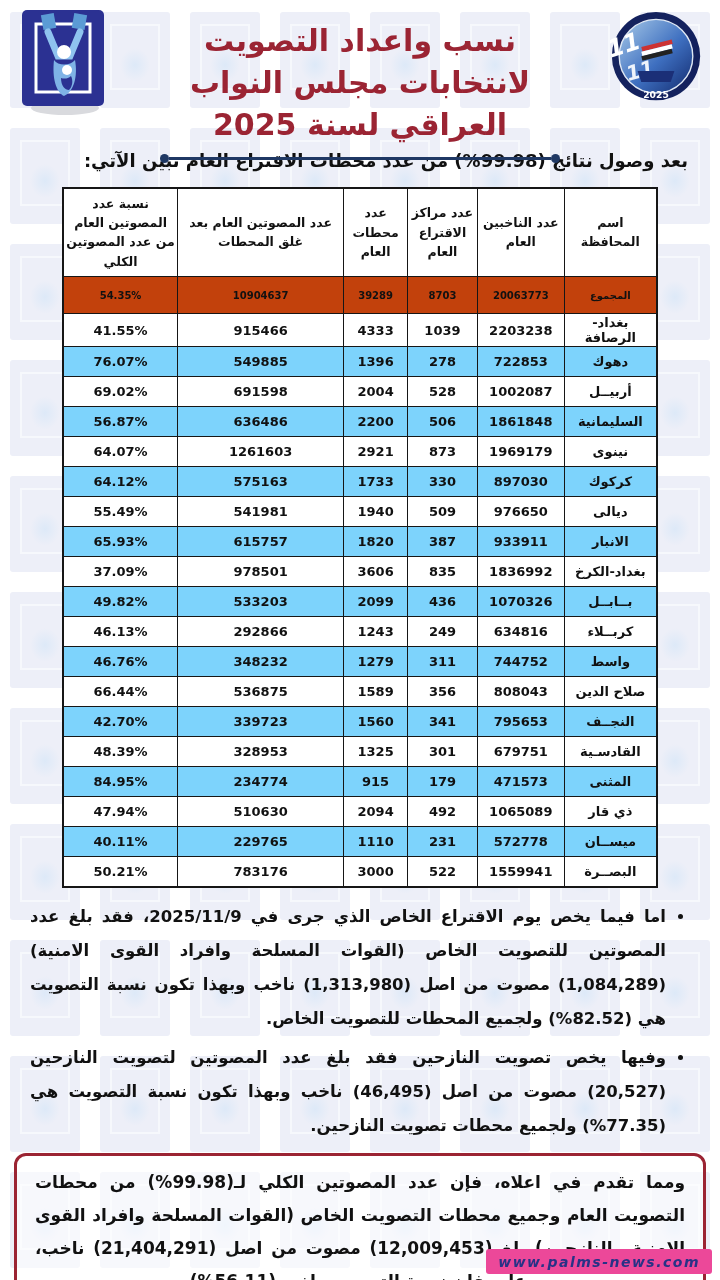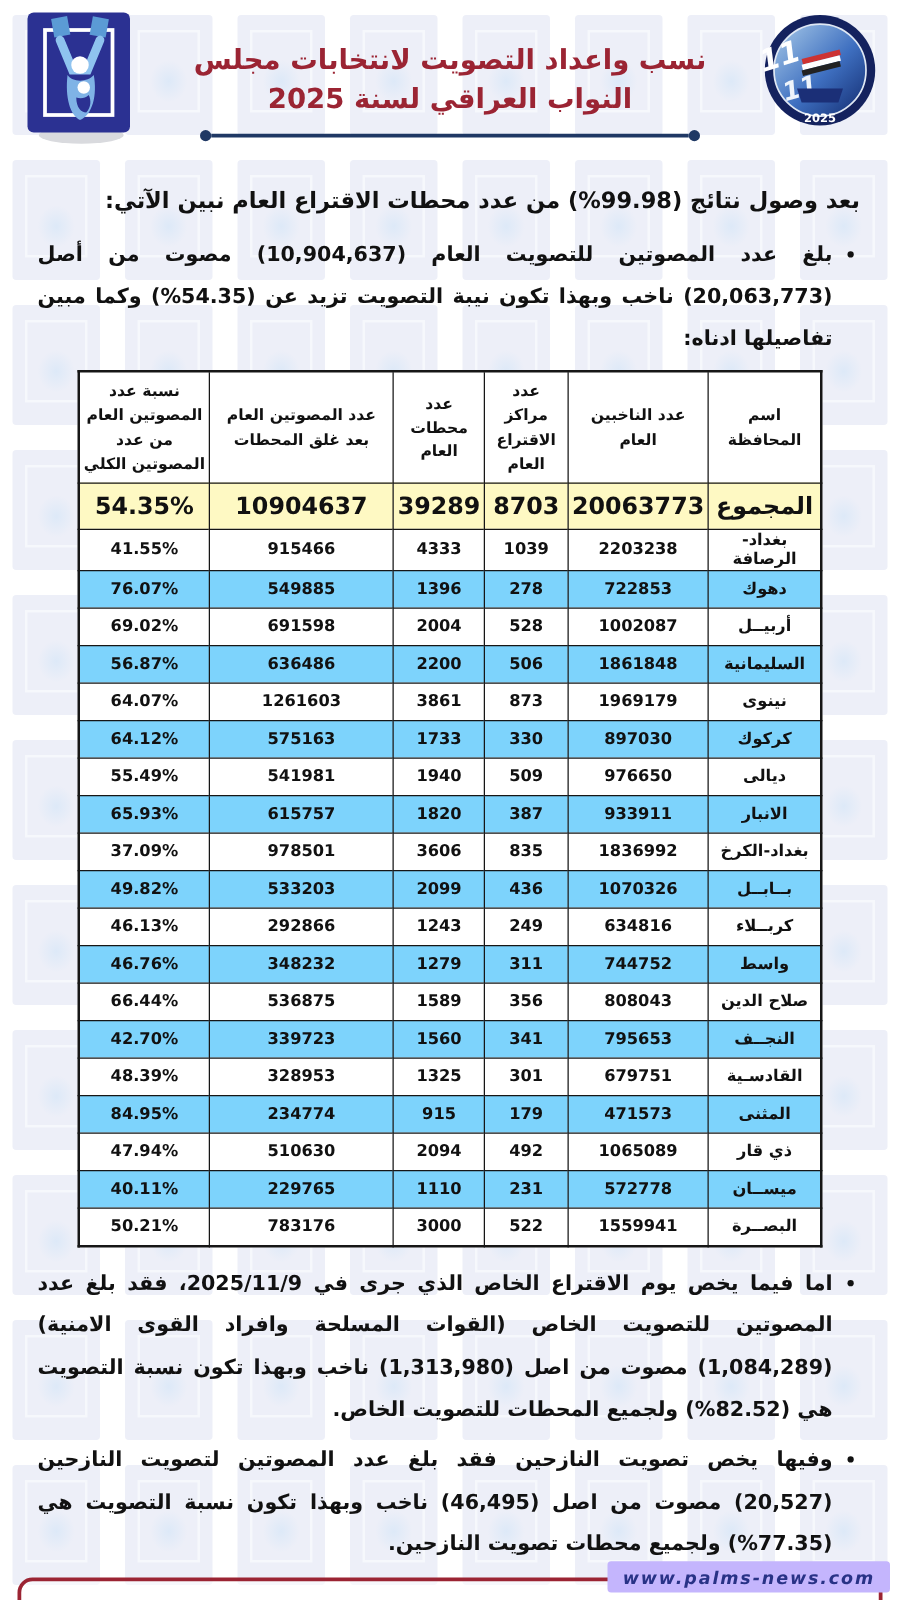--- a/index.html
+++ b/index.html
@@ -13,51 +13,51 @@
   .wm-tile::before{content:"";position:absolute;inset:12px 10px 18px 10px;border:2px solid #f6f8fc;}
   .wm-tile::after{content:"";position:absolute;width:30px;height:34px;left:50%;top:38%;
     transform:translateX(-50%);background:radial-gradient(ellipse at center,#dde9f8 0%,rgba(221,233,248,0) 70%);}
 
   .content{position:relative;z-index:1;width:100%;height:100%;}
 
   
   .header{position:relative;height:128px;}
   .logo-left{position:absolute;top:8px;right:auto;left:18px;width:90px;height:108px;}
   .logo-right{position:absolute;top:10px;right:18px;width:92px;height:96px;}
-  .title{margin:0 auto;padding-top:34px;width:450px;text-align:center;
-    color:#9b2433;font-size:22px;font-weight:bold;line-height:1.4;letter-spacing:-0.5px;}
+  .title{margin:0 auto;padding-top:20px;width:450px;text-align:center;
+    color:#9b2433;font-size:30px;font-weight:bold;line-height:1.4;letter-spacing:-0.5px;}
   .divider{display:flex;align-items:center;width:400px;margin:8px auto 0;}
   .divider .line{flex:1;height:3px;background:#1f3864;}
   .divider .dot{width:9px;height:9px;border-radius:50%;background:#1f3864;}
 
   
   .main{padding:4px 30px 0;}
   .intro{margin:14px 2px 10px;font-size:18px;font-weight:bold;color:#111;line-height:1.7;}
   ul.points{margin:0;padding:0 24px 0 0;list-style:disc;}
   ul.points li{font-size:16.5px;font-weight:bold;color:#111;line-height:2.05;
     text-align:justify;margin-bottom:6px;}
 
   
   table.results{width:596px;margin:8px auto 12px;border-collapse:collapse;
     border:2px solid #161616;background:#ffffff;direction:rtl;}
   table.results th,table.results td{border:1px solid #161616;text-align:center;vertical-align:middle;}
   table.results th{background:#ffffff;font-size:12.5px;font-weight:bold;line-height:1.55;padding:5px 2px;color:#111;}
   table.results td{font-size:13px;font-weight:bold;color:#111;height:27px;padding:1px 3px;}
   table.results .c-num{direction:ltr;}
   tr.row-green td{background:#7dd3fc;}
-  tr.row-total td{background:#fef9c3;font-size:19px;height:34px;}
+  tr.row-total td{background:#c2410c;font-size:10px;height:34px;}
 
   
   .conclusion{margin:10px 14px 0;border:3px solid #9b2433;border-radius:12px;
     padding:10px 18px;background:rgba(255,255,255,0.55);
     font-size:17px;font-weight:bold;color:#111;line-height:1.95;
     text-align:justify;text-align-last:center;}
 
   
-  .site-badge{position:absolute;right:8px;bottom:6px;background:#c4b5fd;border-radius:3px;
+  .site-badge{position:absolute;right:8px;bottom:6px;background:#ec4899;border-radius:3px;
     padding:3px 12px;}
   .site-badge span{font-family:"DejaVu Sans","Liberation Sans",sans-serif;
     font-size:14px;font-weight:bold;font-style:italic;letter-spacing:1.5px;color:#283286;direction:ltr;display:inline-block;}
 </style>
 </head>
 <body>
 
 <div class="page">
 
   <div class="watermark">
@@ -201,23 +201,20 @@
         <span class="dot"></span>
         <span class="line"></span>
         <span class="dot"></span>
       </div>
     </div>
 
     <div class="main">
 
       <p class="intro">بعد وصول نتائج (99.98%) من عدد محطات الاقتراع العام نبين الآتي:</p>
 
-      <ul class="points">
-        <li>بلغ عدد المصوتين للتصويت العام (10,904,637) مصوت من أصل (20,063,773) ناخب وبهذا تكون نيبة التصويت تزيد عن (54.35%) وكما مبين تفاصيلها ادناه:</li>
-      </ul>
 
       <table class="results">
         <colgroup>
           <col style="width:93px">
             <col style="width:87px">
             <col style="width:70px">
           <col style="width:64px">
             <col style="width:167px">
             <col style="width:115px">
         </colgroup>
@@ -269,21 +266,21 @@
               <td class="c-num">1861848</td>
               <td class="c-num">506</td>
               <td class="c-num">2200</td>
               <td class="c-num">636486</td>
               <td class="c-num">56.87%</td>
             </tr>
             <tr>
               <td class="c-name">نينوى</td>
               <td class="c-num">1969179</td>
               <td class="c-num">873</td>
-              <td class="c-num">3861</td>
+              <td class="c-num">2921</td>
               <td class="c-num">1261603</td>
               <td class="c-num">64.07%</td>
             </tr>
             <tr class="row-green">
               <td class="c-name">كركوك</td>
               <td class="c-num">897030</td>
               <td class="c-num">330</td>
               <td class="c-num">1733</td>
               <td class="c-num">575163</td>
               <td class="c-num">64.12%</td>

